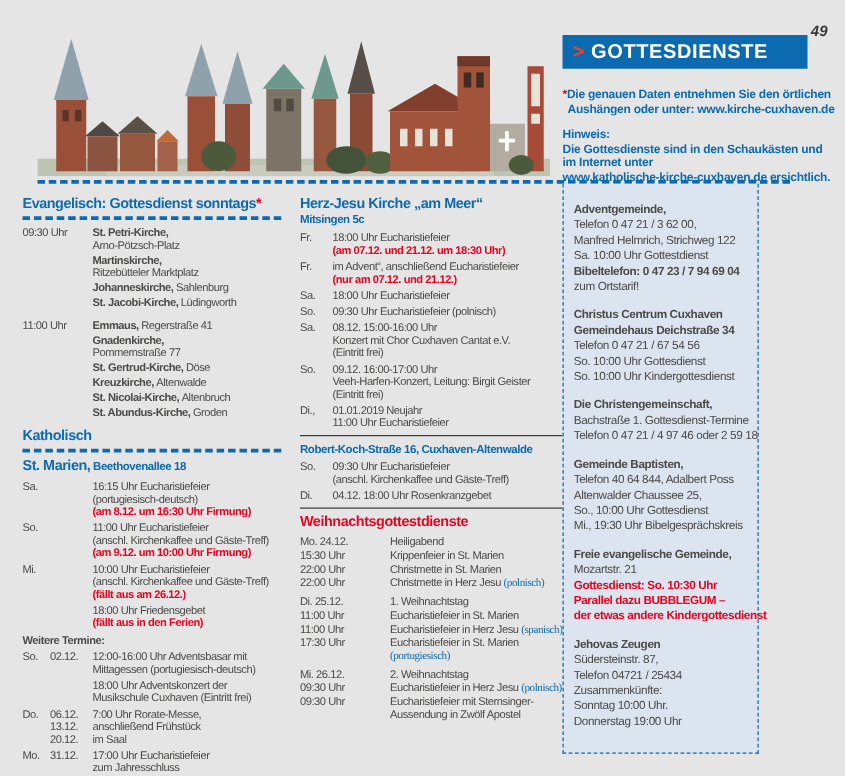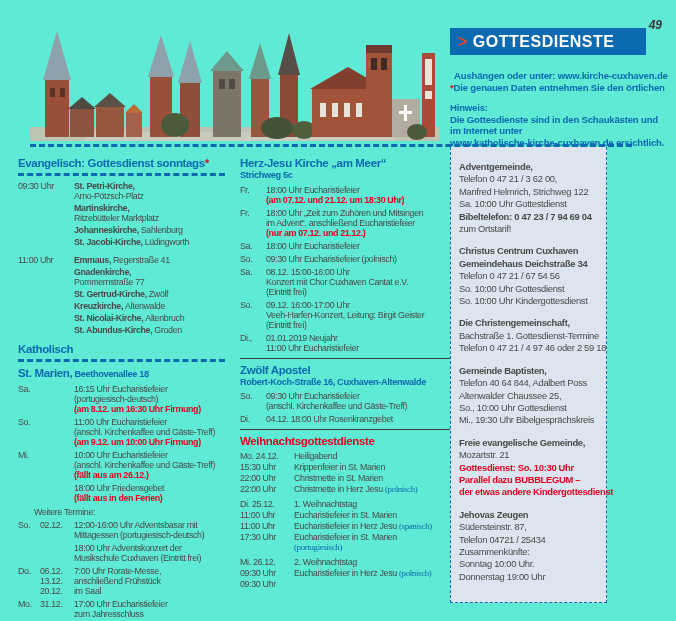--- a/index.html
+++ b/index.html
@@ -1,16 +1,16 @@
 <!DOCTYPE html>
 <html><head>
 <meta charset="utf-8">
 <style>
   html,body{margin:0;padding:0;background:#fff;}
-  .page{position:relative;width:676px;height:621px;background:#5eead4;overflow:hidden;
+  .page{position:relative;width:676px;height:621px;background:#e5e5e5;overflow:hidden;
         font-family:"Liberation Sans", sans-serif;color:#4a4a49;}
   
   .pagenum{position:absolute;top:18px;right:14px;font-size:12px;font-weight:bold;font-style:italic;color:#3a3a39;}
   .mast{position:absolute;left:450px;top:28px;width:196px;}
   .mast-titlebox{background:#0c6ab0;color:#fff;height:27px;line-height:27px;padding-left:8px;
                  font-size:16px;font-weight:bold;letter-spacing:.5px;}
   .chev{color:#e8452c;margin-right:5px;font-weight:bold;}
   .mast-note{margin-top:15px;color:#0c6ab0;font-weight:bold;font-size:9.6px;line-height:11.6px;letter-spacing:-.2px;}
   .star{color:#e30520;}
   .hinweis{margin-top:9px;font-size:9.6px;line-height:11.6px;font-weight:bold;letter-spacing:-.2px;}
@@ -37,56 +37,56 @@
   .timecol{width:56px;flex:none;}
   .placecol{flex:1;}
   .place{margin-bottom:2px;}
   .pname{font-weight:bold;}
   .pdetail{margin-left:2px;}
   .place.stack .pdetail{display:block;margin-left:0;}
   
   .krow{display:flex;margin-bottom:3px;}
   .daycol{width:56px;flex:none;}
   .kbody{flex:1;}
-  .mt{font-weight:normal;margin:4px 0 3px 16px;}
+  .mt{font-weight:bold;margin:4px 0 3px 0;}
   .morerow{display:flex;margin-bottom:3px;}
   .mday{width:22px;flex:none;}
   .mdate{width:34px;flex:none;}
   .mbody{flex:1;}
   
   .mrow{display:flex;margin-bottom:3px;}
   .mdaycol{width:26px;flex:none;}
   .mrbody{flex:1;}
   .churchhead{margin-bottom:4px;}
   
   .wgroup{margin-bottom:5px;}
   .wrow{display:flex;margin-bottom:1px;}
-  .wtime{width:54px;flex:none;}
+  .wtime{width:72px;flex:none;}
   .wbody{flex:1;}
   
   .dirbox{position:absolute;left:450px;top:147px;width:157px;height:456px;background:#dbe4ef;
           border:1.5px dashed #0c6ab0;border-top:none;box-sizing:border-box;
           padding:14px 6px 0 8px;font-size:9.4px;line-height:12.4px;letter-spacing:-.3px;}
   .dgroup{margin-bottom:10px;}
   .dl{display:block;white-space:nowrap;}
 </style>
 </head>
 <body>
 
 <div class="page">
 
   <div class="pagenum">49</div>
 
   <div class="mast">
     <div class="mast-titlebox">
       <span class="chev">&gt;</span><span>GOTTESDIENSTE</span>
     </div>
     <div class="mast-note">
+      <span class="ln"><span class="star">*</span><span>Die genauen Daten entnehmen Sie den örtlichen</span></span>
       <span class="ln" style="padding-left:4px;">Aushängen oder unter: www.kirche-cuxhaven.de</span>
-      <span class="ln"><span class="star">*</span><span>Die genauen Daten entnehmen Sie den örtlichen</span></span>
     </div>
     <div class="hinweis">
       <span class="ln lbl">Hinweis:</span>
       <span class="ln">Die Gottesdienste sind in den Schaukästen und</span>
       <span class="ln">im Internet unter</span>
       <span class="ln">www.katholische-kirche-cuxhaven.de ersichtlich.</span>
     </div>
   </div>
 
   <div class="photo">
@@ -154,21 +154,21 @@
         <span class="place ln"><span class="pname">Johanneskirche,</span><span class="pdetail">Sahlenburg</span></span>
         <span class="place ln"><span class="pname">St. Jacobi-Kirche,</span><span class="pdetail">Lüdingworth</span></span>
       </span>
     </div>
 
     <div class="evrow">
       <span class="timecol">11:00 Uhr</span>
       <span class="placecol">
         <span class="place ln"><span class="pname">Emmaus,</span><span class="pdetail">Regerstraße 41</span></span>
         <span class="place stack ln"><span class="pname">Gnadenkirche,</span><span class="pdetail">Pommernstraße 77</span></span>
-        <span class="place ln"><span class="pname">St. Gertrud-Kirche,</span><span class="pdetail">Zwölf</span></span>
+        <span class="place ln"><span class="pname">St. Gertrud-Kirche,</span><span class="pdetail">Döse</span></span>
         <span class="place ln"><span class="pname">Kreuzkirche,</span><span class="pdetail">Altenwalde</span></span>
         <span class="place ln"><span class="pname">St. Nicolai-Kirche,</span><span class="pdetail">Altenbruch</span></span>
         <span class="place ln"><span class="pname">St. Abundus-Kirche,</span><span class="pdetail">Groden</span></span>
       </span>
     </div>
 
     <div class="h-blue dashedu">Katholisch</div>
 
     <div class="churchhead">
       <span class="h-blue">St. Marien,</span>
@@ -249,34 +249,33 @@
         <span class="ln">17:00 Uhr Eucharistiefeier</span>
         <span class="ln">zum Jahresschluss</span>
       </span>
     </div>
   </div>
 
   <div class="col col-mid">
 
     <div class="churchhead">
       <span class="h-blue ln">Herz-Jesu Kirche „am Meer“</span>
-      <span class="h-sub ln">Strichweg 5c</span>
+      <span class="h-sub ln">Mitsingen 5c</span>
     </div>
 
     <div class="mrow">
       <span class="mdaycol">Fr.</span>
       <span class="mrbody">
         <span class="ln">18:00 Uhr Eucharistiefeier</span>
         <span class="ln red">(am 07.12. und 21.12. um 18:30 Uhr)</span>
       </span>
     </div>
     <div class="mrow">
       <span class="mdaycol">Fr.</span>
       <span class="mrbody">
-        <span class="ln">18:00 Uhr „Zeit zum Zuhören und Mitsingen</span>
         <span class="ln">im Advent“, anschließend Eucharistiefeier</span>
         <span class="ln red">(nur am 07.12. und 21.12.)</span>
       </span>
     </div>
     <div class="mrow">
       <span class="mdaycol">Sa.</span>
       <span class="mrbody">
         <span class="ln">18:00 Uhr Eucharistiefeier</span>
       </span>
     </div>
@@ -306,21 +305,20 @@
       <span class="mdaycol">Di.,</span>
       <span class="mrbody">
         <span class="ln">01.01.2019  Neujahr</span>
         <span class="ln">11:00 Uhr Eucharistiefeier</span>
       </span>
     </div>
 
     <div class="sep"></div>
 
     <div class="churchhead">
-      <span class="h-blue ln">Zwölf Apostel</span>
       <span class="h-sub ln">Robert-Koch-Straße 16, Cuxhaven-Altenwalde</span>
     </div>
 
     <div class="mrow">
       <span class="mdaycol">So.</span>
       <span class="mrbody">
         <span class="ln">09:30 Uhr Eucharistiefeier</span>
         <span class="ln">(anschl. Kirchenkaffee und Gäste-Treff)</span>
       </span>
     </div>
@@ -392,20 +390,24 @@
         <span class="wbody ln">2. Weihnachtstag</span>
       </div>
       <div class="wrow">
         <span class="wtime">09:30 Uhr</span>
         <span class="wbody">
           <span class="ln"><span>Eucharistiefeier in Herz Jesu</span> <span class="blue">(polnisch)</span></span>
         </span>
       </div>
       <div class="wrow">
         <span class="wtime">09:30 Uhr</span>
+        <span class="wbody">
+          <span class="ln">Eucharistiefeier mit Sternsinger-</span>
+          <span class="ln">Aussendung in Zwölf Apostel</span>
+        </span>
       </div>
 
     </div>
   </div>
 
   <div class="dirbox">
     <div class="dgroup">
       <span class="dl b">Adventgemeinde,</span>
       <span class="dl">Telefon 0 47 21 / 3 62 00,</span>
       <span class="dl">Manfred Helmrich, Strichweg 122</span>

